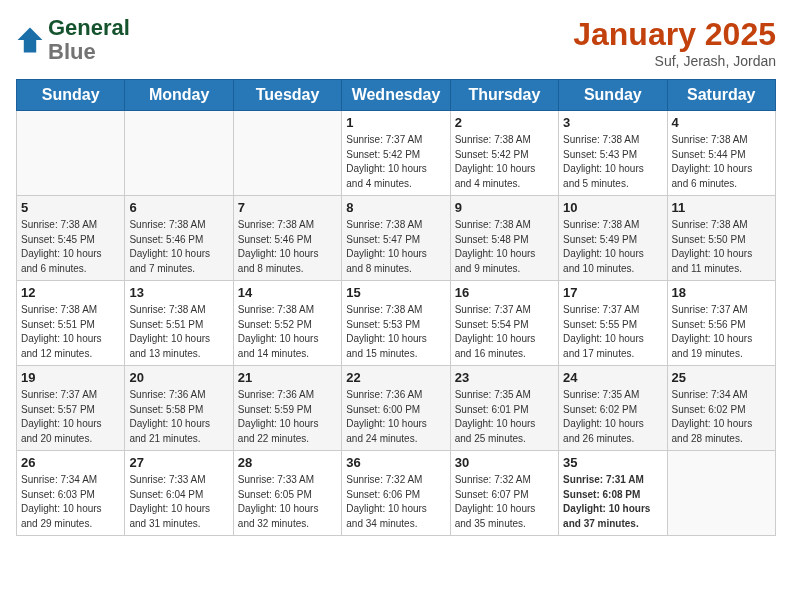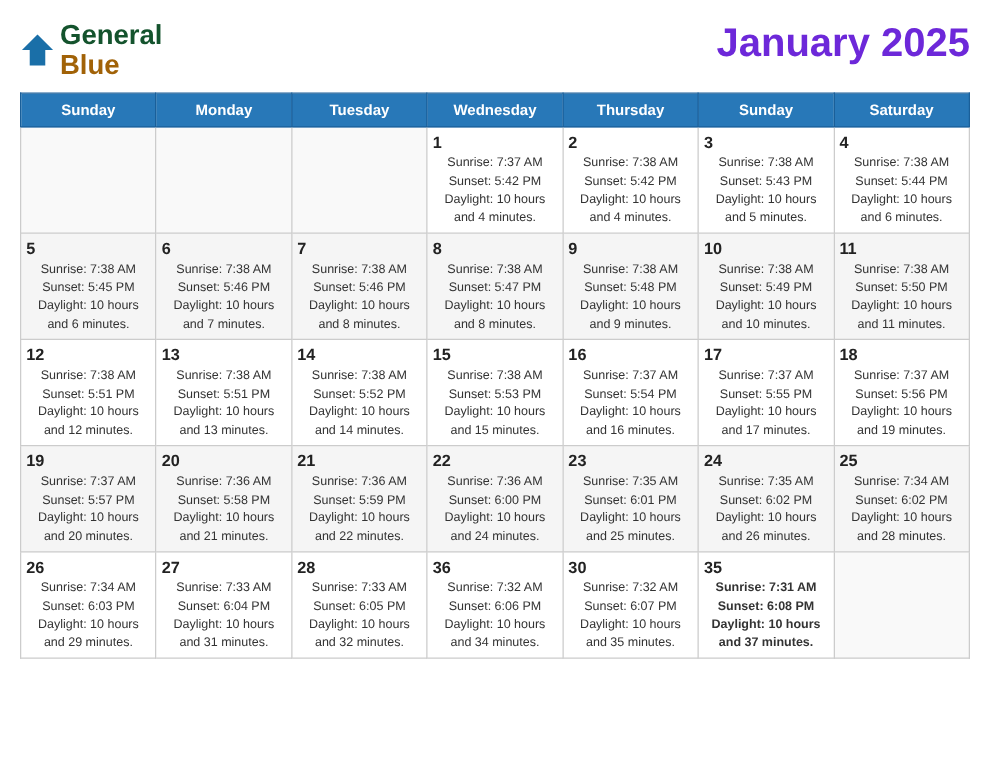--- a/index.html
+++ b/index.html
@@ -20,44 +20,44 @@
       display: flex;
       align-items: center;
       gap: 4px;
     }
     .logo-text {
       font-size: 22px;
       font-weight: bold;
       line-height: 1.1;
     }
     .logo-general { color: #14532d; }
-    .logo-blue { color: #a16207; }
+    .logo-blue { color: #737373; }
     .logo-icon {
       width: 28px;
       height: 28px;
     }
     .title-block { text-align: right; }
     .month-title {
       font-size: 32px;
       font-weight: bold;
-      color: #6d28d9;
+      color: #c2410c;
     }
     .subtitle {
       font-size: 14px;
       color: #555;
     }
     table {
       width: 100%;
       border-collapse: collapse;
       table-layout: fixed;
     }
     thead th {
       background: #2878b8;
       color: #fff;
-      font-size: 12px;
+      font-size: 16px;
       font-weight: bold;
       padding: 6px 4px;
       text-align: center;
       border: 1px solid #1a5f99;
     }
     tbody td {
       border: 1px solid #ccc;
       vertical-align: top;
       padding: 4px;
       font-size: 10.5px;
@@ -71,39 +71,39 @@
     .day-num {
       font-size: 13px;
       font-weight: bold;
       margin-bottom: 3px;
       color: #222;
     }
     .cell-info {
       font-size: 10px;
       line-height: 1.45;
       color: #333;
-      text-align: center;
     }
     .empty { background: #f9f9f9 !important; }
   </style>
 </head>
 <body>
 
 <div class="header">
   <div class="logo">
     <svg class="logo-icon" viewBox="0 0 36 36">
       <polygon points="18,2 34,18 26,18 26,34 10,34 10,18 2,18" fill="#1a6fa8"></polygon>
     </svg>
     <div class="logo-text">
       <span class="logo-general">General</span><br>
       <span class="logo-blue">Blue</span>
     </div>
   </div>
   <div class="title-block">
     <div class="month-title">January 2025</div>
+    <div class="subtitle">Suf, Jerash, Jordan</div>
   </div>
 </div>
 
 <table>
   <thead>
     <tr id="weekday-header">
         <th>Sunday</th>
         <th>Monday</th>
         <th>Tuesday</th>
         <th>Wednesday</th>

